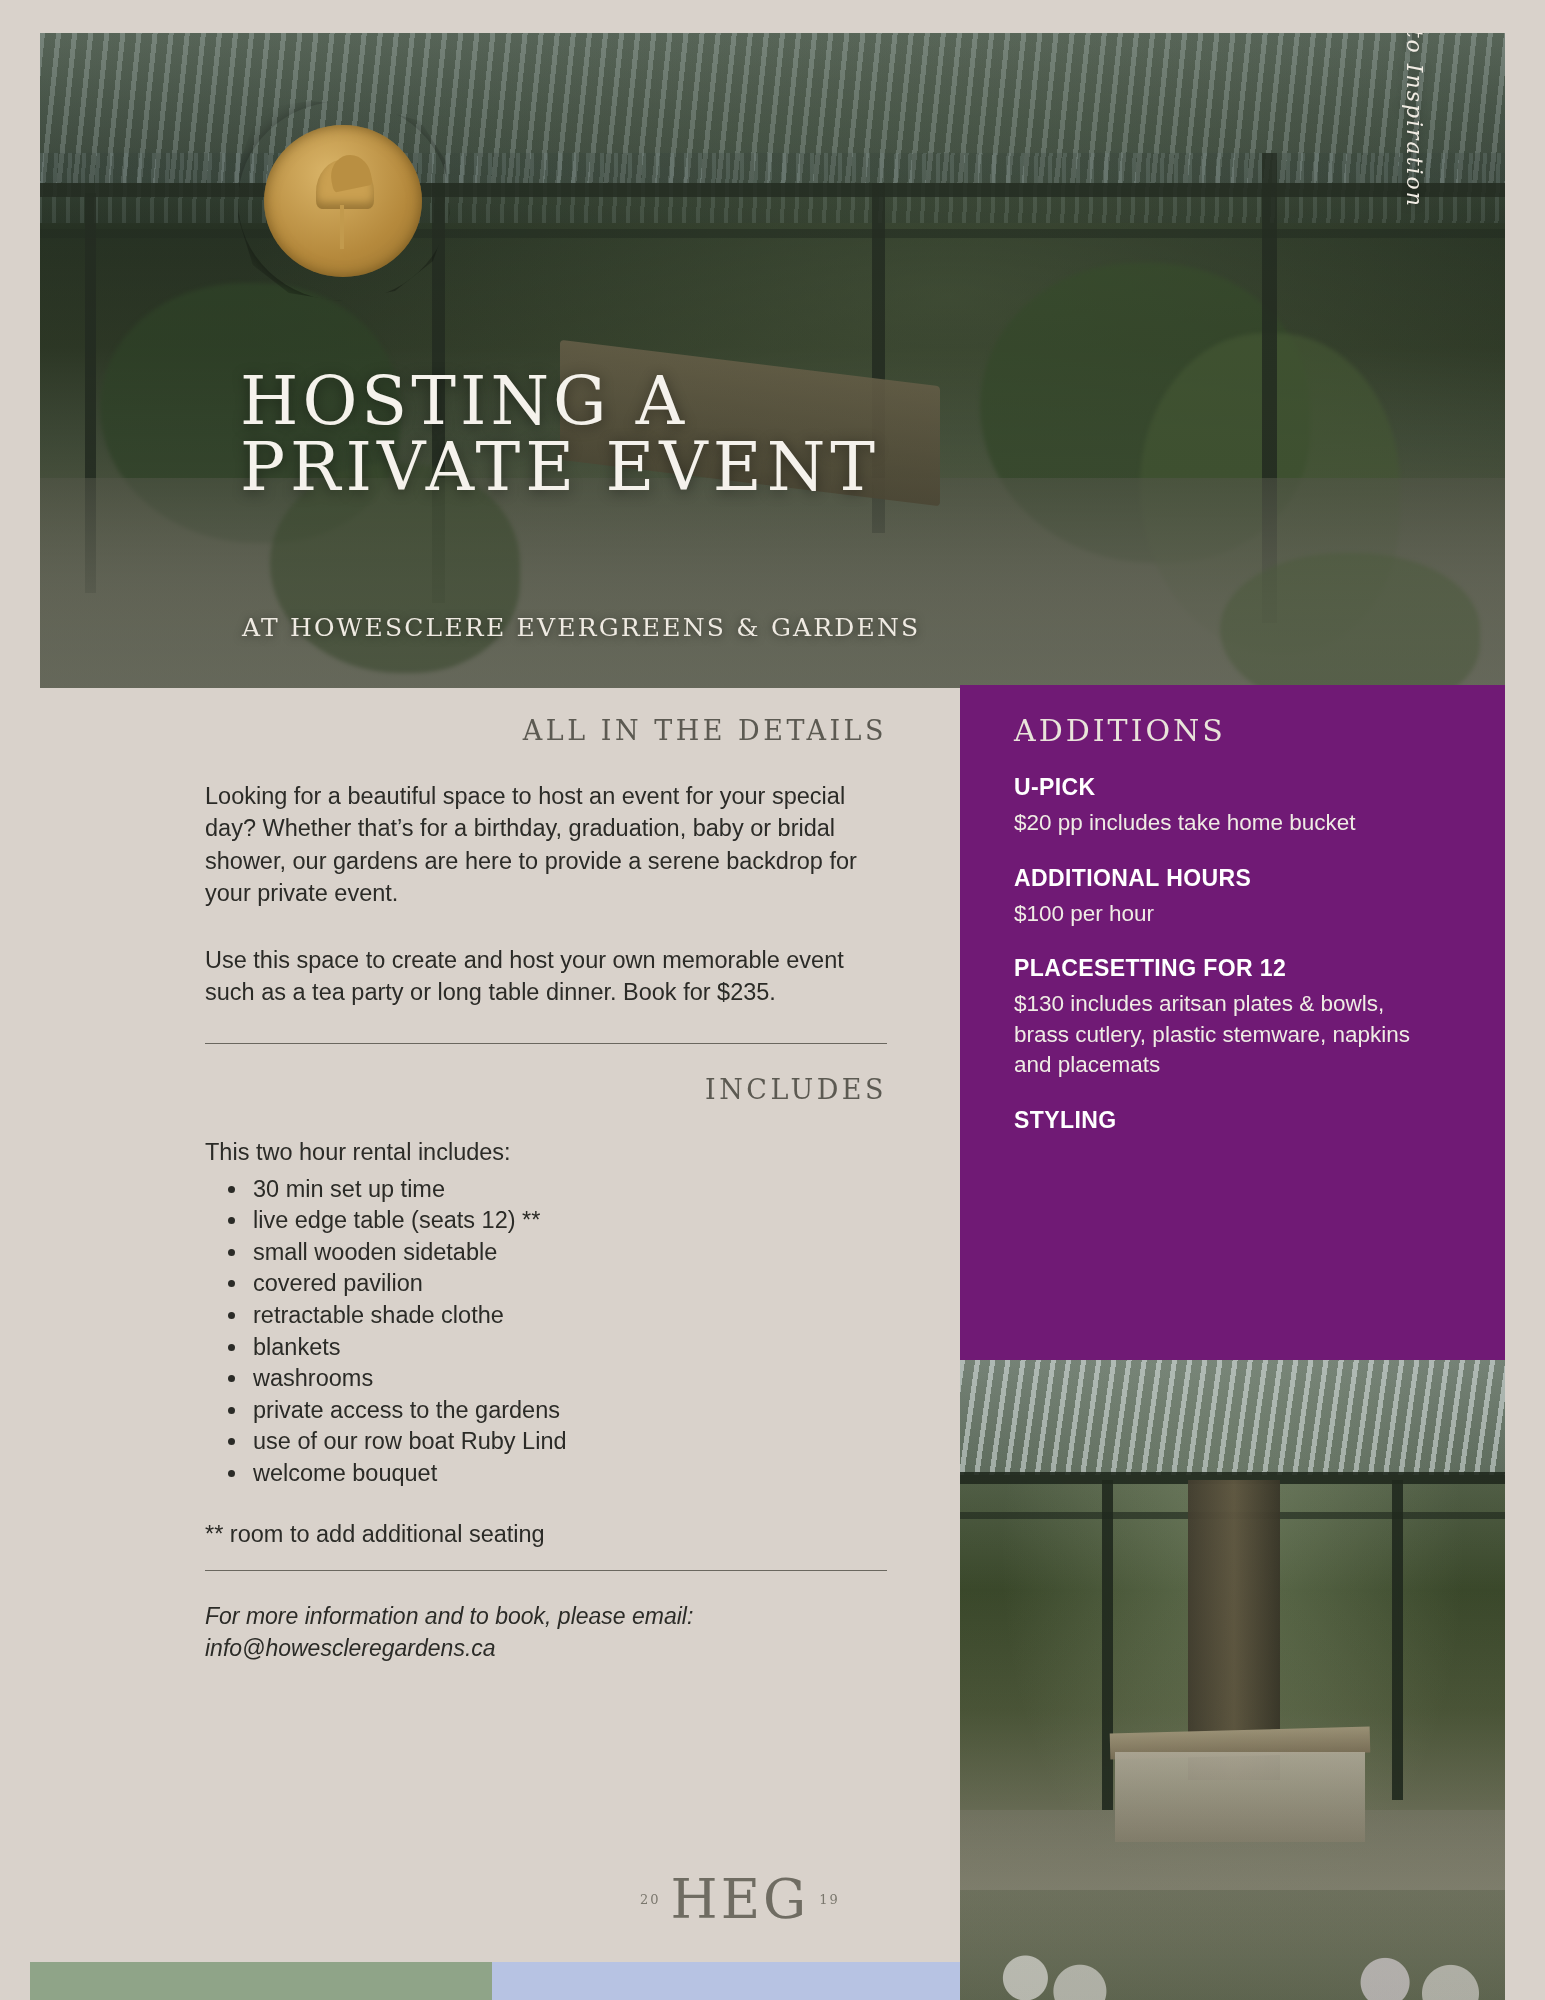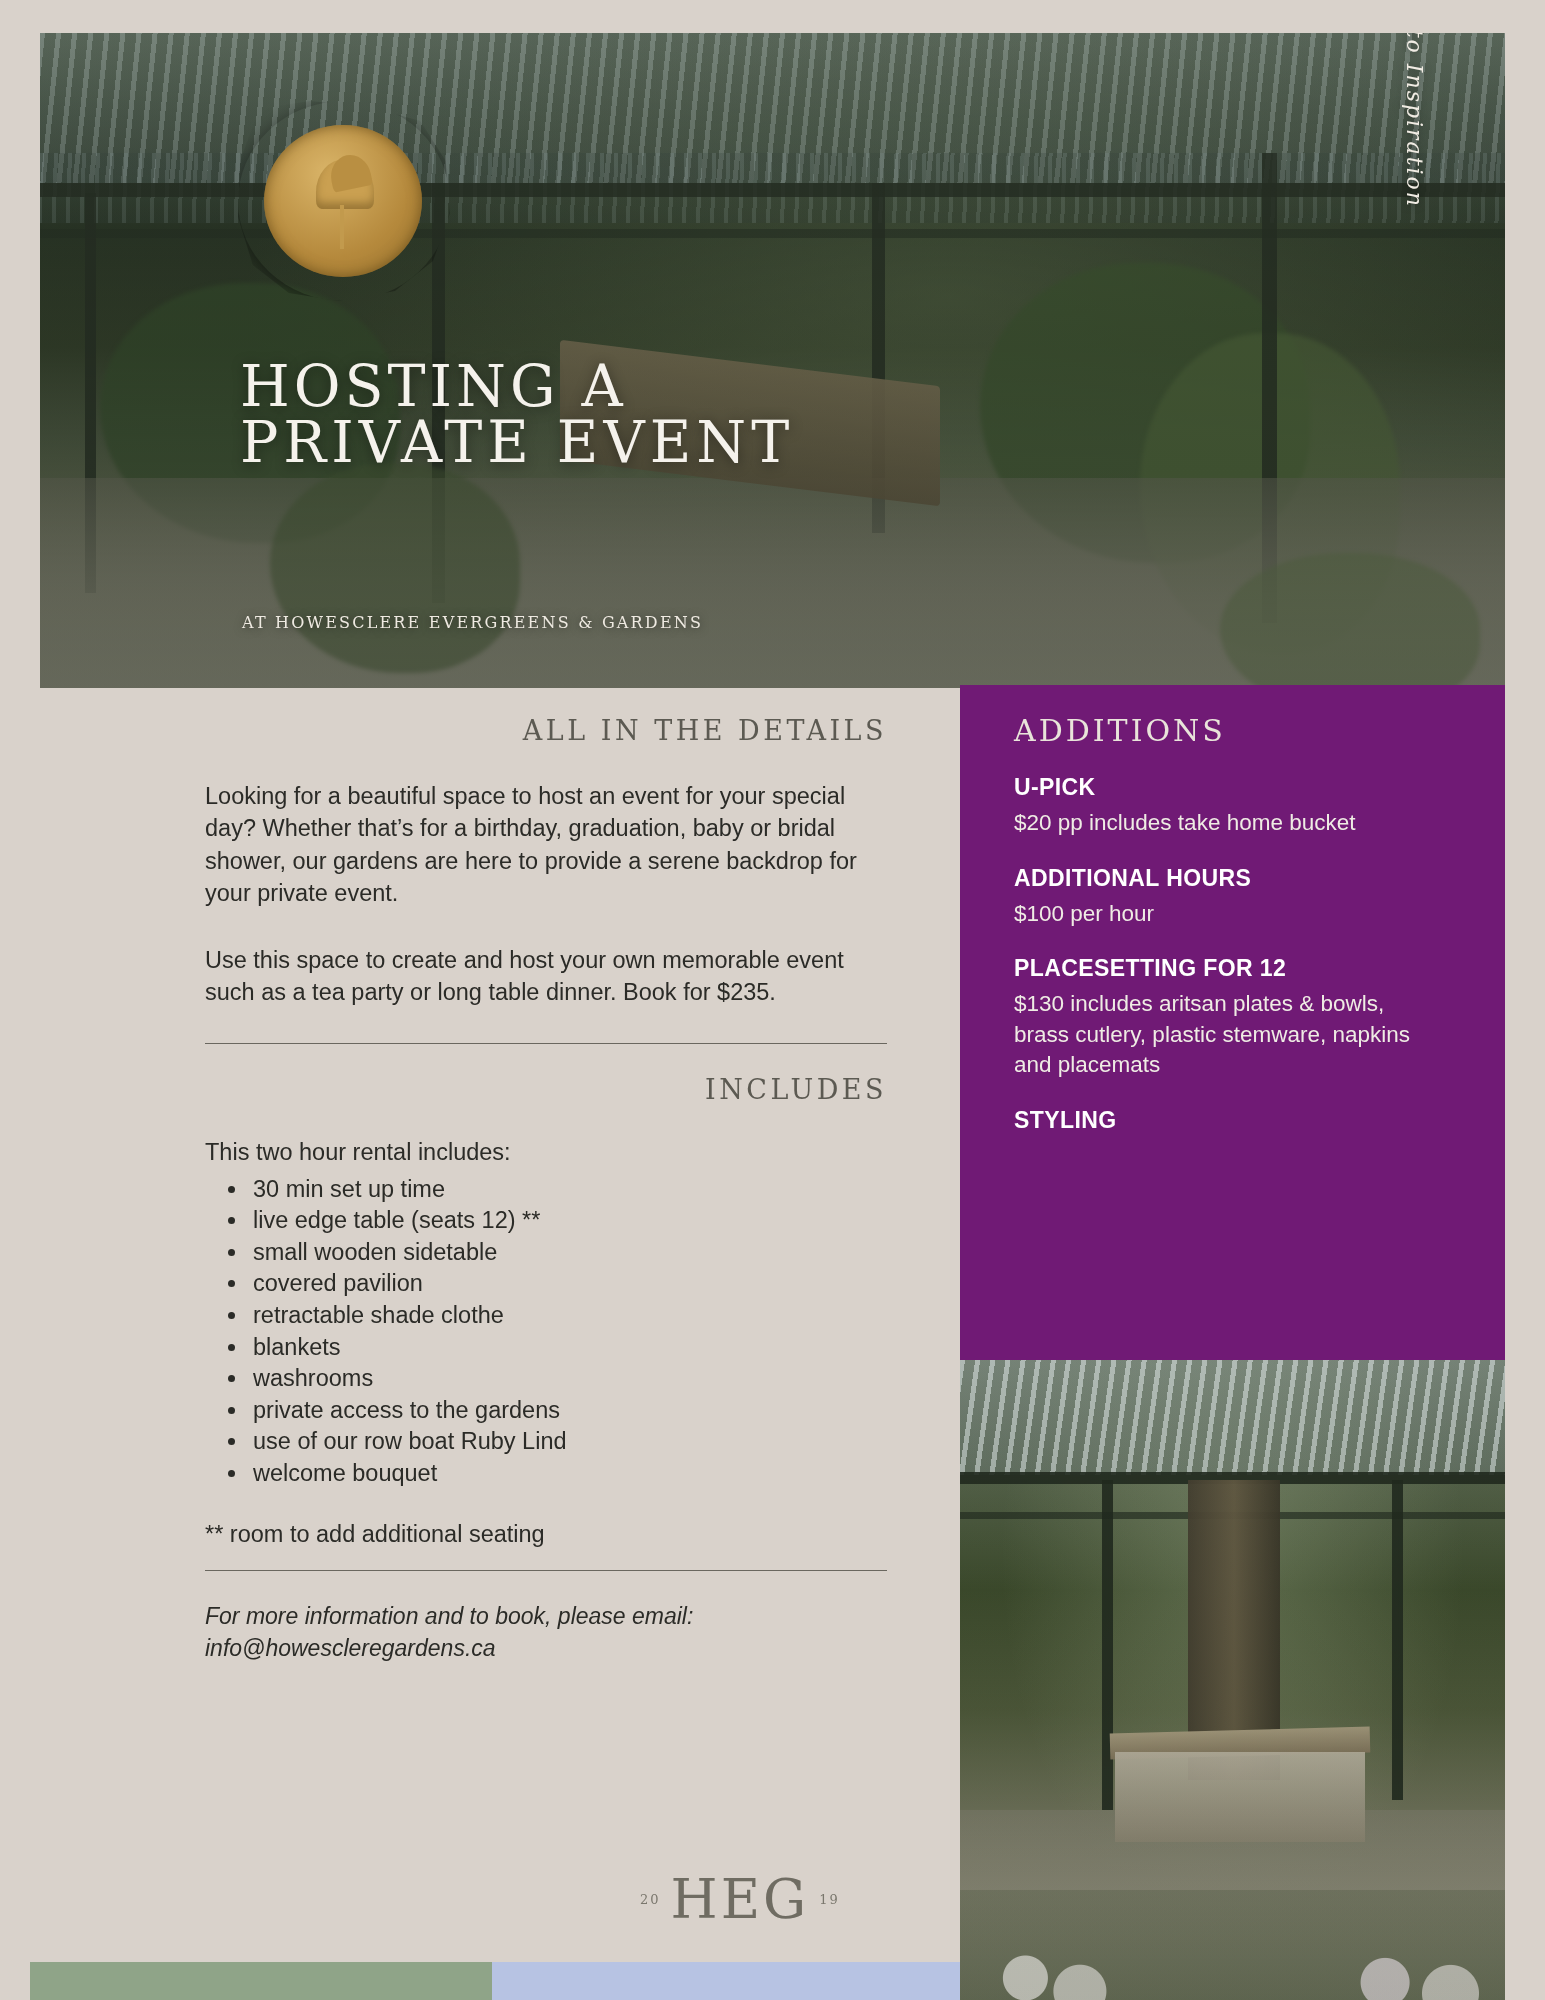--- a/index.html
+++ b/index.html
@@ -136,37 +136,37 @@
   .seal-stem {
     position: absolute;
     left: 76px; top: 80px;
     width: 4px; height: 44px;
     background: #c29a4d;
   }
 
   .hero-title {
     position: absolute;
     left: 200px;
-    top: 325px;
+    top: 335px;
     color: #f5f2ec;
     font-family: "DejaVu Serif", serif;
     font-weight: 300;
-    font-size: 57px;
+    font-size: 67px;
     line-height: 0.99;
     letter-spacing: 4px;
     text-shadow: 0 2px 14px rgba(0,0,0,0.45);
   }
   .hero-title .line2 { display:block; letter-spacing: 5px; }
   .hero-sub {
     position: absolute;
     left: 202px;
     top: 580px;
     color: #efeae2;
     font-family: "DejaVu Serif", serif;
-    font-size: 16px;
+    font-size: 25px;
     letter-spacing: 2.2px;
     text-shadow: 0 1px 8px rgba(0,0,0,0.5);
   }
   .hero-script {
     position: absolute;
     right: 78px;
     top: 175px;
     color: #f1ece4;
     font-family: "DejaVu Serif", serif;
     font-style: italic;

